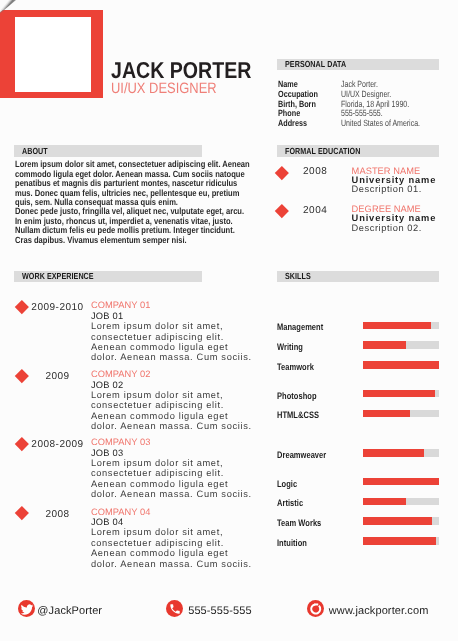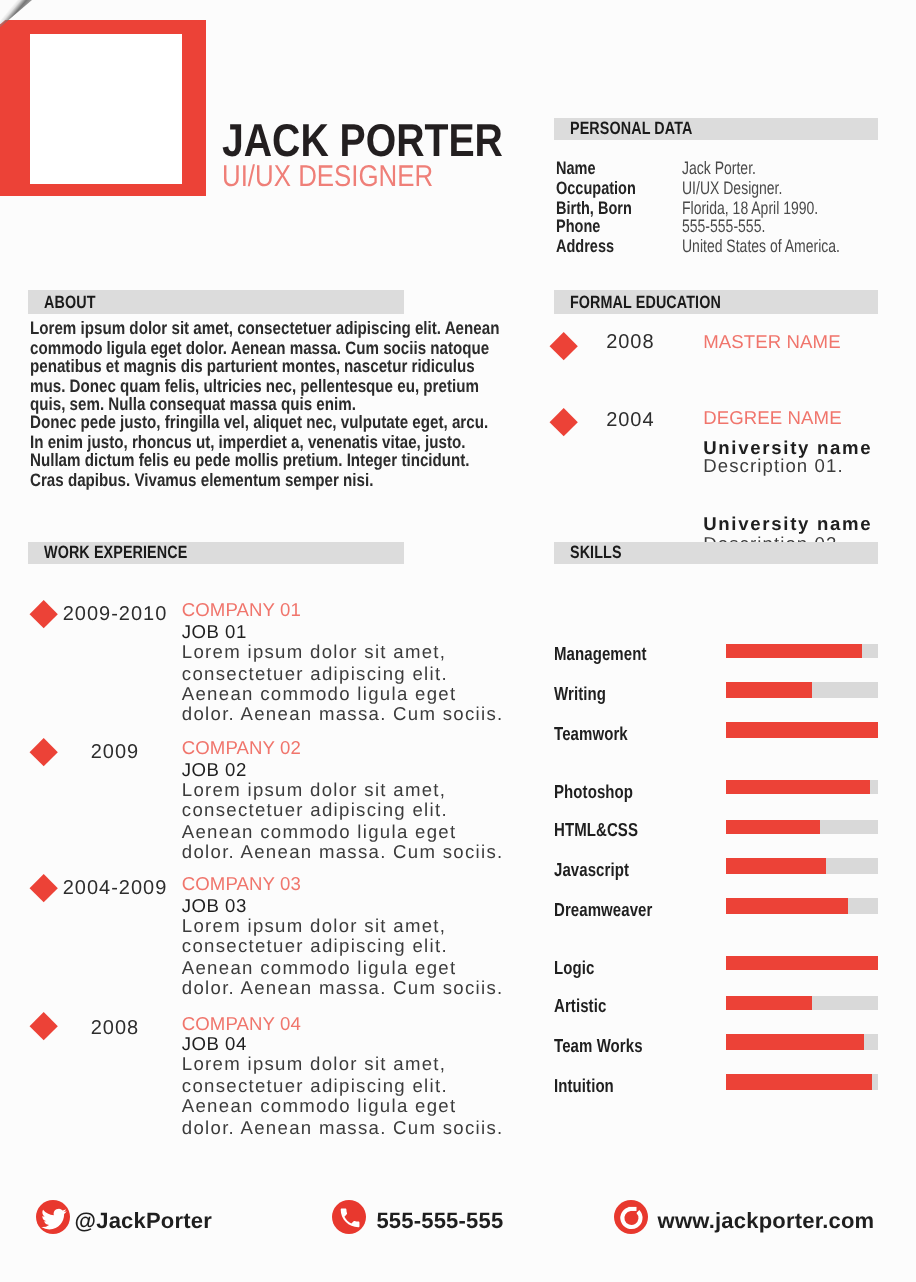--- a/index.html
+++ b/index.html
@@ -49,21 +49,21 @@
   #about div{height:9.44px;line-height:9.44px;white-space:nowrap;letter-spacing:0px;
              transform:scaleX(0.842);transform-origin:left top;overflow:visible;}
 
   
   .edu{position:absolute;left:277px;width:180px;height:30px;}
   .dia{position:absolute;width:9.7px;height:9.7px;background:#ec4237;transform:rotate(45deg);}
   .eyear{position:absolute;left:9.2px;width:58px;text-align:center;font-size:10px;
          color:#2d2d2d;letter-spacing:0.5px;top:0.2px;line-height:10px;}
   .etxt{position:absolute;left:74.6px;top:0px;}
   .ecomp{font-size:9.3px;color:#f0756c;letter-spacing:0.05px;height:8.9px;line-height:8.9px;white-space:nowrap;}
-  .euni{font-size:9.3px;font-weight:bold;color:#1f1f1f;letter-spacing:0.85px;height:9.4px;line-height:9.4px;white-space:nowrap;margin-top:44px;}
+  .euni{font-size:9.3px;font-weight:bold;color:#1f1f1f;letter-spacing:0.85px;height:9.4px;line-height:9.4px;white-space:nowrap;}
   .edesc{font-size:9.3px;color:#3c3c3c;letter-spacing:0.55px;height:9.4px;line-height:9.4px;white-space:nowrap;}
 
   
   .work{position:absolute;left:14px;width:250px;}
   .wyear{position:absolute;left:3px;width:81px;text-align:center;font-size:10px;
          color:#2d2d2d;letter-spacing:0.5px;top:2.2px;line-height:10px;}
   .wtxt{position:absolute;left:76.9px;top:0px;}
   .wcomp{font-size:9.3px;color:#f0756c;letter-spacing:0.05px;height:9.7px;line-height:9.7px;white-space:nowrap;}
   .wjob{font-size:9.3px;font-weight:normal;color:#1f1f1f;letter-spacing:0.25px;height:10.2px;line-height:10.2px;white-space:nowrap;}
   .wdesc{font-size:9.3px;color:#3c3c3c;letter-spacing:0.65px;height:10.4px;line-height:10.4px;white-space:nowrap;}
@@ -73,21 +73,21 @@
   .sklab{position:absolute;left:0;top:3.3px;font-size:9.4px;font-weight:bold;color:#1f1f1f;
          letter-spacing:0.05px;white-space:nowrap;line-height:9.4px;
          display:inline-block;transform:scaleX(0.8);transform-origin:left top;}
   .skbar{position:absolute;left:85.5px;top:2.4px;width:75.7px;height:7.6px;background:#d9d9d9;}
   .skfill{height:100%;background:#ec4237;}
 
   
   .fitem{position:absolute;top:599.8px;height:19px;}
   .ficon{position:absolute;left:0;top:0;border-radius:50%;background:#e8382e;width:17.5px;height:17.5px;}
   .ficon svg{position:absolute;left:0;top:0;}
-  .ftxt{position:absolute;top:6.1px;font-size:11px;font-weight:bold;
+  .ftxt{position:absolute;top:6.1px;font-size:11px;font-weight:normal;
         color:#1f1f1f;letter-spacing:0.1px;white-space:nowrap;line-height:11px;}
 </style>
 </head>
 <body>
 
 <div id="page">
   <div id="logo">
     <div id="logo-inner"></div>
   </div>
   <div id="curl"></div>
@@ -176,21 +176,21 @@
       <div class="wcomp">COMPANY 02</div>
       <div class="wjob">JOB 02</div>
       <div class="wdesc">Lorem ipsum dolor sit amet,</div>
       <div class="wdesc">consectetuer adipiscing elit.</div>
       <div class="wdesc">Aenean commodo ligula eget</div>
       <div class="wdesc">dolor. Aenean massa. Cum sociis.</div>
     </div>
   </div>
   <div class="work" style="top:438.1px">
     <div class="dia" style="left:2.65px;top:0.6px"></div>
-    <div class="wyear">2004-2009</div>
+    <div class="wyear">2008-2009</div>
     <div class="wtxt">
       <div class="wcomp">COMPANY 03</div>
       <div class="wjob">JOB 03</div>
       <div class="wdesc">Lorem ipsum dolor sit amet,</div>
       <div class="wdesc">consectetuer adipiscing elit.</div>
       <div class="wdesc">Aenean commodo ligula eget</div>
       <div class="wdesc">dolor. Aenean massa. Cum sociis.</div>
     </div>
   </div>
   <div class="work" style="top:507.6px">
@@ -229,26 +229,20 @@
   <div class="sk" style="top:387.5px">
     <span class="sklab">Photoshop</span>
     <span class="skbar">
         <span class="skfill" style="display:block;width:95%"></span>
       </span>
   </div>
   <div class="sk" style="top:407.2px">
     <span class="sklab">HTML&amp;CSS</span>
     <span class="skbar">
         <span class="skfill" style="display:block;width:62%"></span>
-      </span>
-  </div>
-  <div class="sk" style="top:426.9px">
-    <span class="sklab">Javascript</span>
-    <span class="skbar">
-        <span class="skfill" style="display:block;width:66%"></span>
       </span>
   </div>
   <div class="sk" style="top:446.6px">
     <span class="sklab">Dreamweaver</span>
     <span class="skbar">
         <span class="skfill" style="display:block;width:81%"></span>
       </span>
   </div>
   <div class="sk" style="top:475.5px">
     <span class="sklab">Logic</span>

